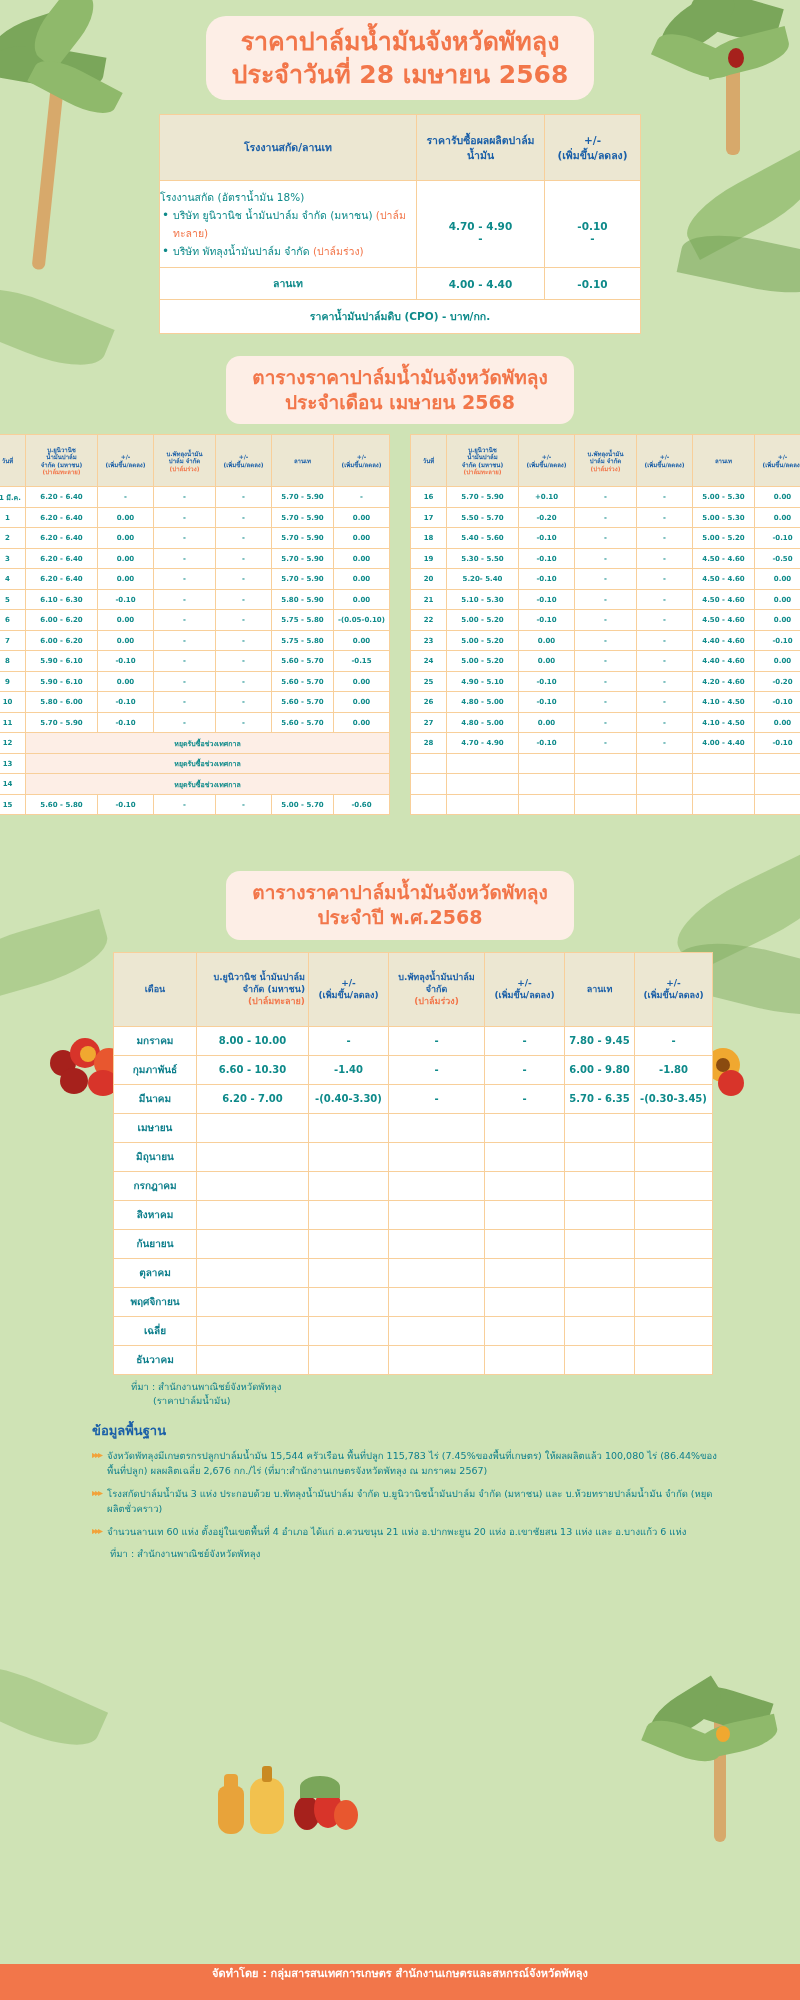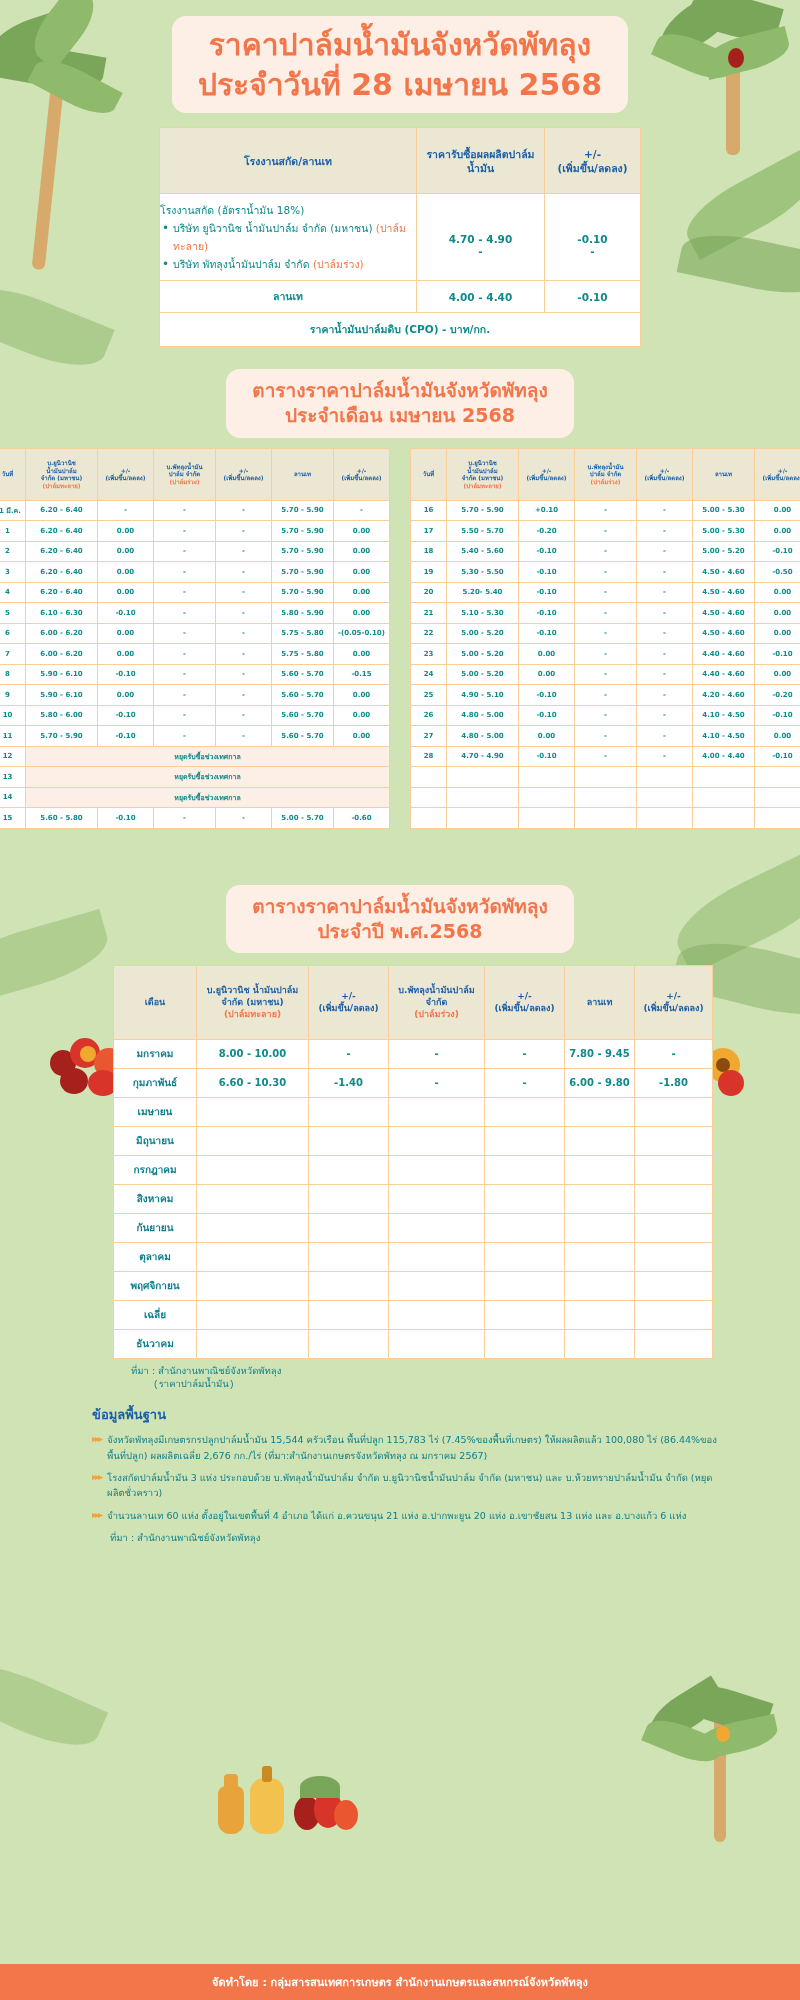--- a/index.html
+++ b/index.html
@@ -22,21 +22,21 @@
     background:#fdeee6;
     color:#f2764a;
     font-weight:bold;
     text-align:center;
     border-radius:14px;
     line-height:1.32;
     padding:9px 26px;
     display:inline-block;
   }
   .banner-wrap { text-align:center; position:relative; z-index:3; }
-  #title-main { font-size:30px; margin-top:16px; }
+  #title-main { font-size:25px; margin-top:16px;border-radius:20px; }
   #title-month { font-size:19px; margin-top:0; }
   #title-year  { font-size:19px; }
 
   
   table { border-collapse:collapse; background:#fff; }
   .tbl-daily, .tbl-month, .tbl-year { border:1px solid #f5c98f; }
   .tbl-daily td, .tbl-daily th,
   .tbl-month td, .tbl-month th,
   .tbl-year td,  .tbl-year th { border:1px solid #f8cf9a; }
 
@@ -90,21 +90,21 @@
   .tbl-year th {
     background:#ece7d2; color:#1a5fa8; font-size:9px; font-weight:bold;
     padding:5px 3px; line-height:1.35; height:74px;
   }
   .tbl-year td {
     text-align:center; font-size:10px; font-weight:bold; color:#0e8a8a;
     height:29px; padding:0 3px;
   }
   .tbl-year .y-month { color:#0e7f8c; }
   .tbl-year .cw-m  { width:83px; }
-  .tbl-year .cw-p1 { width:112px; }
+  .tbl-year .cw-p1 { width:112px;text-align:right; }
   .tbl-year .cw-c1 { width:80px; }
   .tbl-year .cw-p2 { width:96px; }
   .tbl-year .cw-c2 { width:80px; }
   .tbl-year .cw-p3 { width:70px; }
   .tbl-year .cw-c3 { width:78px; }
 
   
   .src {
     position:relative; z-index:3; width:574px; margin:5px auto 0;
     font-size:9.5px; color:#0e7f8c; line-height:1.5; padding-left:18px;
@@ -113,21 +113,21 @@
   .notes h3 { font-size:13px; color:#1a5fa8; margin-bottom:7px; }
   .note-row { display:flex; gap:6px; margin-bottom:7px; align-items:flex-start; }
   .chev { color:#f2a23a; font-size:10px; letter-spacing:-2px; flex:0 0 auto; padding-top:1px; }
   .note-txt { font-size:9.5px; color:#0e7f8c; line-height:1.62; }
   .src2 { font-size:9.5px; color:#0e7f8c; margin-top:7px; padding-left:18px; }
 
   
   .footer-bar {
     position:absolute; left:0; bottom:0; width:800px; height:36px;
     background:#f2764a; color:#fff; font-size:11px; font-weight:bold;
-    display:flex; align-items:center; justify-content:center; z-index:4;
+    display:flex; align-items:flex-start; justify-content:center; z-index:4;
   }
 
   
   .fruit-cluster { position:absolute; z-index:2; }
   .berry { position:absolute; border-radius:50%; background:#d8342a; }
   .berry.lt { background:#e8572f; }
   .berry.dk { background:#a6211c; }
   .berry.yl { background:#f0a830; }
 </style>
 </head>
@@ -647,20 +647,29 @@
         <tr>
           <td class="y-month">กุมภาพันธ์</td>
           <td>6.60 - 10.30</td>
           <td>-1.40</td>
           <td>-</td>
           <td>-</td>
           <td>6.00 - 9.80</td>
           <td>-1.80</td>
         </tr>
         <tr>
+          <td class="y-month">มีนาคม</td>
+          <td>6.20 - 7.00</td>
+          <td>-(0.40-3.30)</td>
+          <td>-</td>
+          <td>-</td>
+          <td>5.70 - 6.35</td>
+          <td>-(0.30-3.45)</td>
+        </tr>
+        <tr>
           <td class="y-month">เมษายน</td>
           <td></td>
           <td></td>
           <td></td>
           <td></td>
           <td></td>
           <td></td>
         </tr>
         <tr>
           <td class="y-month">มิถุนายน</td>
@@ -733,21 +742,21 @@
           <td></td>
           <td></td>
           <td></td>
         </tr>
       </tbody>
   </table>
 </div>
 
 <div class="src">
   <div>ที่มา : สำนักงานพาณิชย์จังหวัดพัทลุง</div>
-  <div style="padding-left:22px;font-family:Liberation Mono, monospace;">(ราคาปาล์มน้ำมัน)</div>
+  <div style="padding-left:22px;">(ราคาปาล์มน้ำมัน)</div>
 </div>
 
 <div class="notes">
   <h3>ข้อมูลพื้นฐาน</h3>
 
   <div class="note-row">
     <span class="chev">▸▸▸</span>
     <span class="note-txt">จังหวัดพัทลุงมีเกษตรกรปลูกปาล์มน้ำมัน 15,544 ครัวเรือน พื้นที่ปลูก 115,783 ไร่ (7.45%ของพื้นที่เกษตร) ให้ผลผลิตแล้ว 100,080 ไร่ (86.44%ของพื้นที่ปลูก) ผลผลิตเฉลี่ย 2,676 กก./ไร่ (ที่มา:สำนักงานเกษตรจังหวัดพัทลุง ณ มกราคม 2567)</span>
   </div>
 

